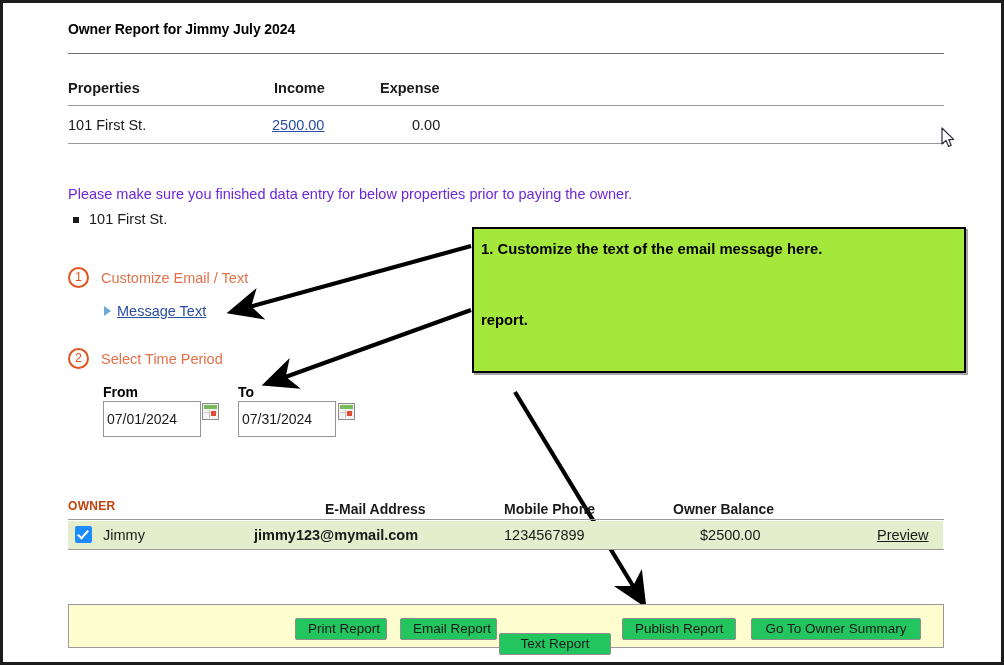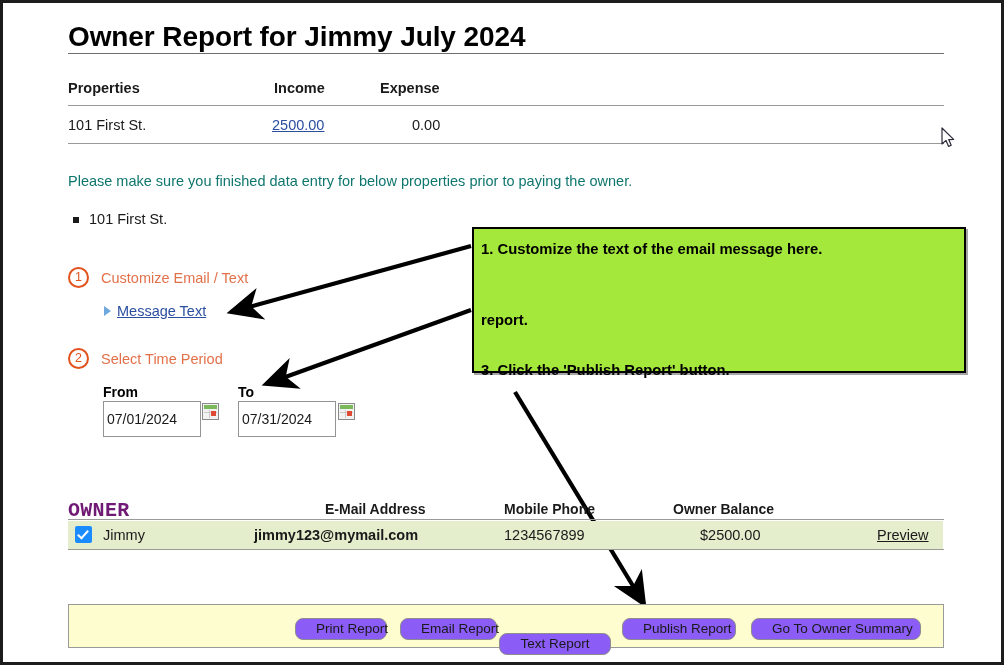--- a/index.html
+++ b/index.html
@@ -25,21 +25,21 @@
     left: 0; top: 0;
     width: 1004px;
     height: 665px;
   }
 
   
   .page-title {
     position: absolute;
     left: 65px;
     top: 18px;
-    font-size: 28px;
+    font-size: 14px;
     font-weight: bold;
     color: #000000;
     letter-spacing: -0.1px;
   }
 
   .rule {
     position: absolute;
     height: 0;
     border-top: 1px solid #9a9a9a;
   }
@@ -56,23 +56,23 @@
   .link {
     color: #2b4fa0;
     text-decoration: underline;
     cursor: pointer;
   }
 
   
   .note {
     position: absolute;
     left: 65px;
-    top: 170px;
-    font-size: 14.5px;
-    color: #0f766e;
+    top: 183px;
+    font-size: 14.5px;
+    color: #6d28d9;
     white-space: nowrap;
   }
   .bullet-sq {
     position: absolute;
     left: 70px;
     top: 214px;
     width: 6px;
     height: 6px;
     background: #1a1a1a;
   }
@@ -173,24 +173,23 @@
 
   
   .owner-head {
     position: absolute;
     font-size: 14px;
     font-weight: bold;
     color: #1a1a1a;
     white-space: nowrap;
   }
   .owner-head.muted {
-    color: #701a75;
-    font-size: 20px;
+    color: #c2410c;
+    font-size: 12px;
     letter-spacing: 0.3px;
-    font-family: Liberation Mono, monospace;
   }
   .owner-row {
     position: absolute;
     left: 65px;
     top: 518px;
     width: 875px;
     height: 28px;
     background: #e4eecd;
   }
   .owner-cell {
@@ -227,32 +226,32 @@
     width: 876px;
     height: 44px;
     background: #fefdcf;
     border: 1px solid #9a9a9a;
     box-sizing: border-box;
   }
   .btn {
     position: absolute;
     top: 615px;
     height: 22px;
-    background: #8b5cf6;
+    background: #22c55e;
     border: 1px solid #8d8d8d;
-    border-radius: 8px;
+    border-radius: 2px;
     font-family: "Liberation Sans", sans-serif;
     font-size: 13.5px;
     color: #1a1a1a;
     line-height: 20px;
     text-align: center;
     white-space: nowrap;
     box-sizing: border-box;
     cursor: pointer;
-    padding: 0 20px;
+    padding: 0 12px;
   }
 
   
   .callout {
     position: absolute;
     left: 469px;
     top: 224px;
     width: 494px;
     height: 146px;
     background: #a5e83c;
@@ -350,20 +349,19 @@
   <div class="btn-bar"></div>
   <button class="btn" style="left:292px; width:92px;">Print Report</button>
   <button class="btn" style="left:397px; width:97px;">Email Report</button>
   <button class="btn" style="left:496px; width:112px;margin-top:15px;">Text Report</button>
   <button class="btn" style="left:619px; width:114px;text-align:center;">Publish Report</button>
   <button class="btn" style="left:748px; width:170px;">Go To Owner Summary</button>
 
   <div class="callout">
     <div class="callout-line" style="top:11px;">1. Customize the text of the email message here.</div>
     <div class="callout-line" style="top:82px;">report.</div>
-    <div class="callout-line" style="top:132px;">3. Click the 'Publish Report' button.</div>
   </div>
 
   <svg class="cursor" viewBox="0 0 16 22">
     <path d="M1,1 L1,17 L5,13.4 L7.6,19.4 L10.2,18.3 L7.7,12.6 L12.6,12.4 z" fill="#ffffff" stroke="#2b2b3a" stroke-width="1.2" stroke-linejoin="round"></path>
   </svg>
 
 </div>
 
 </body></html>

